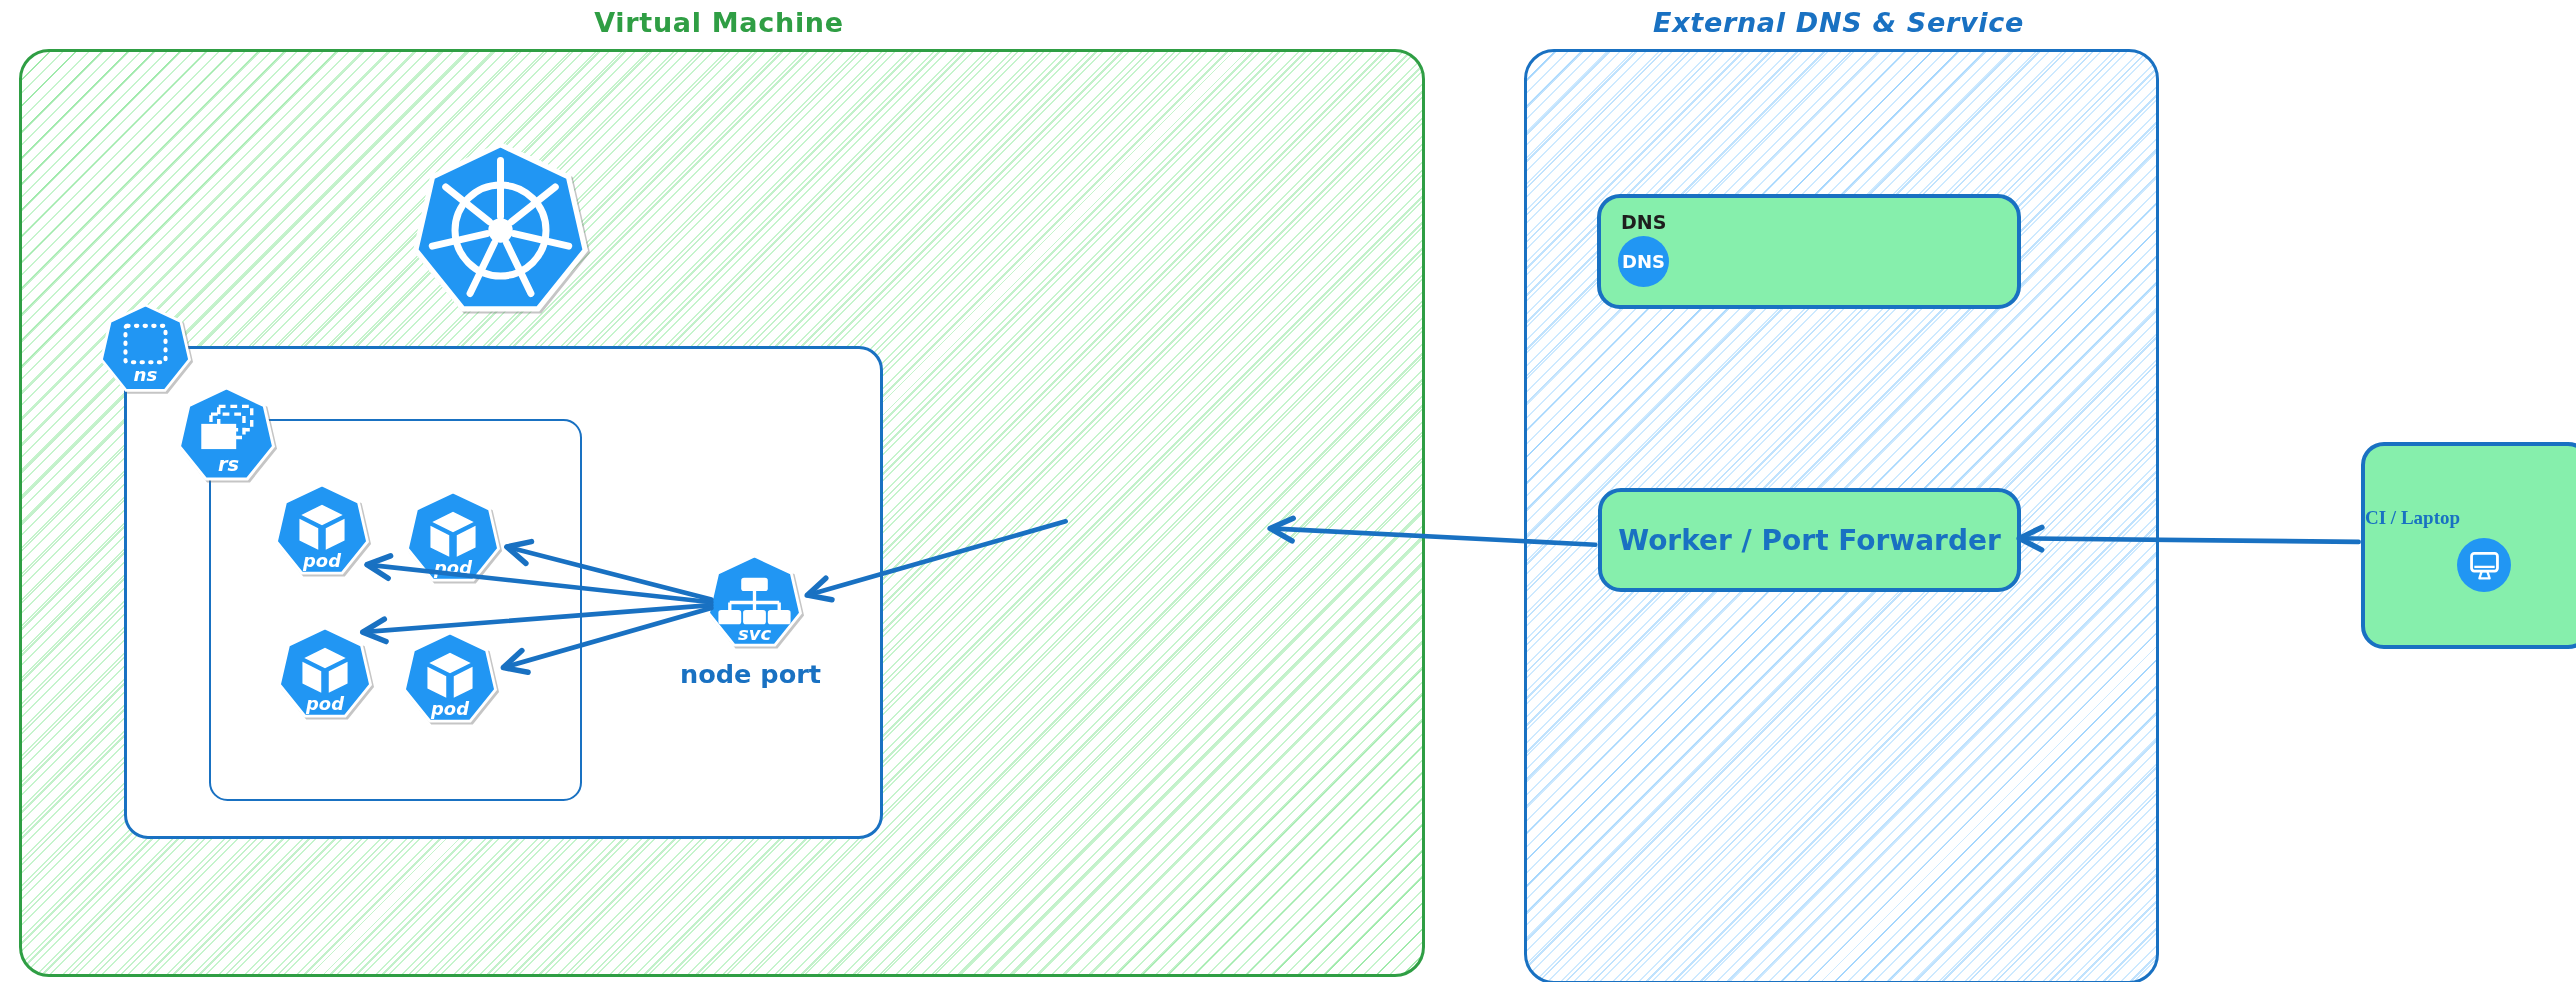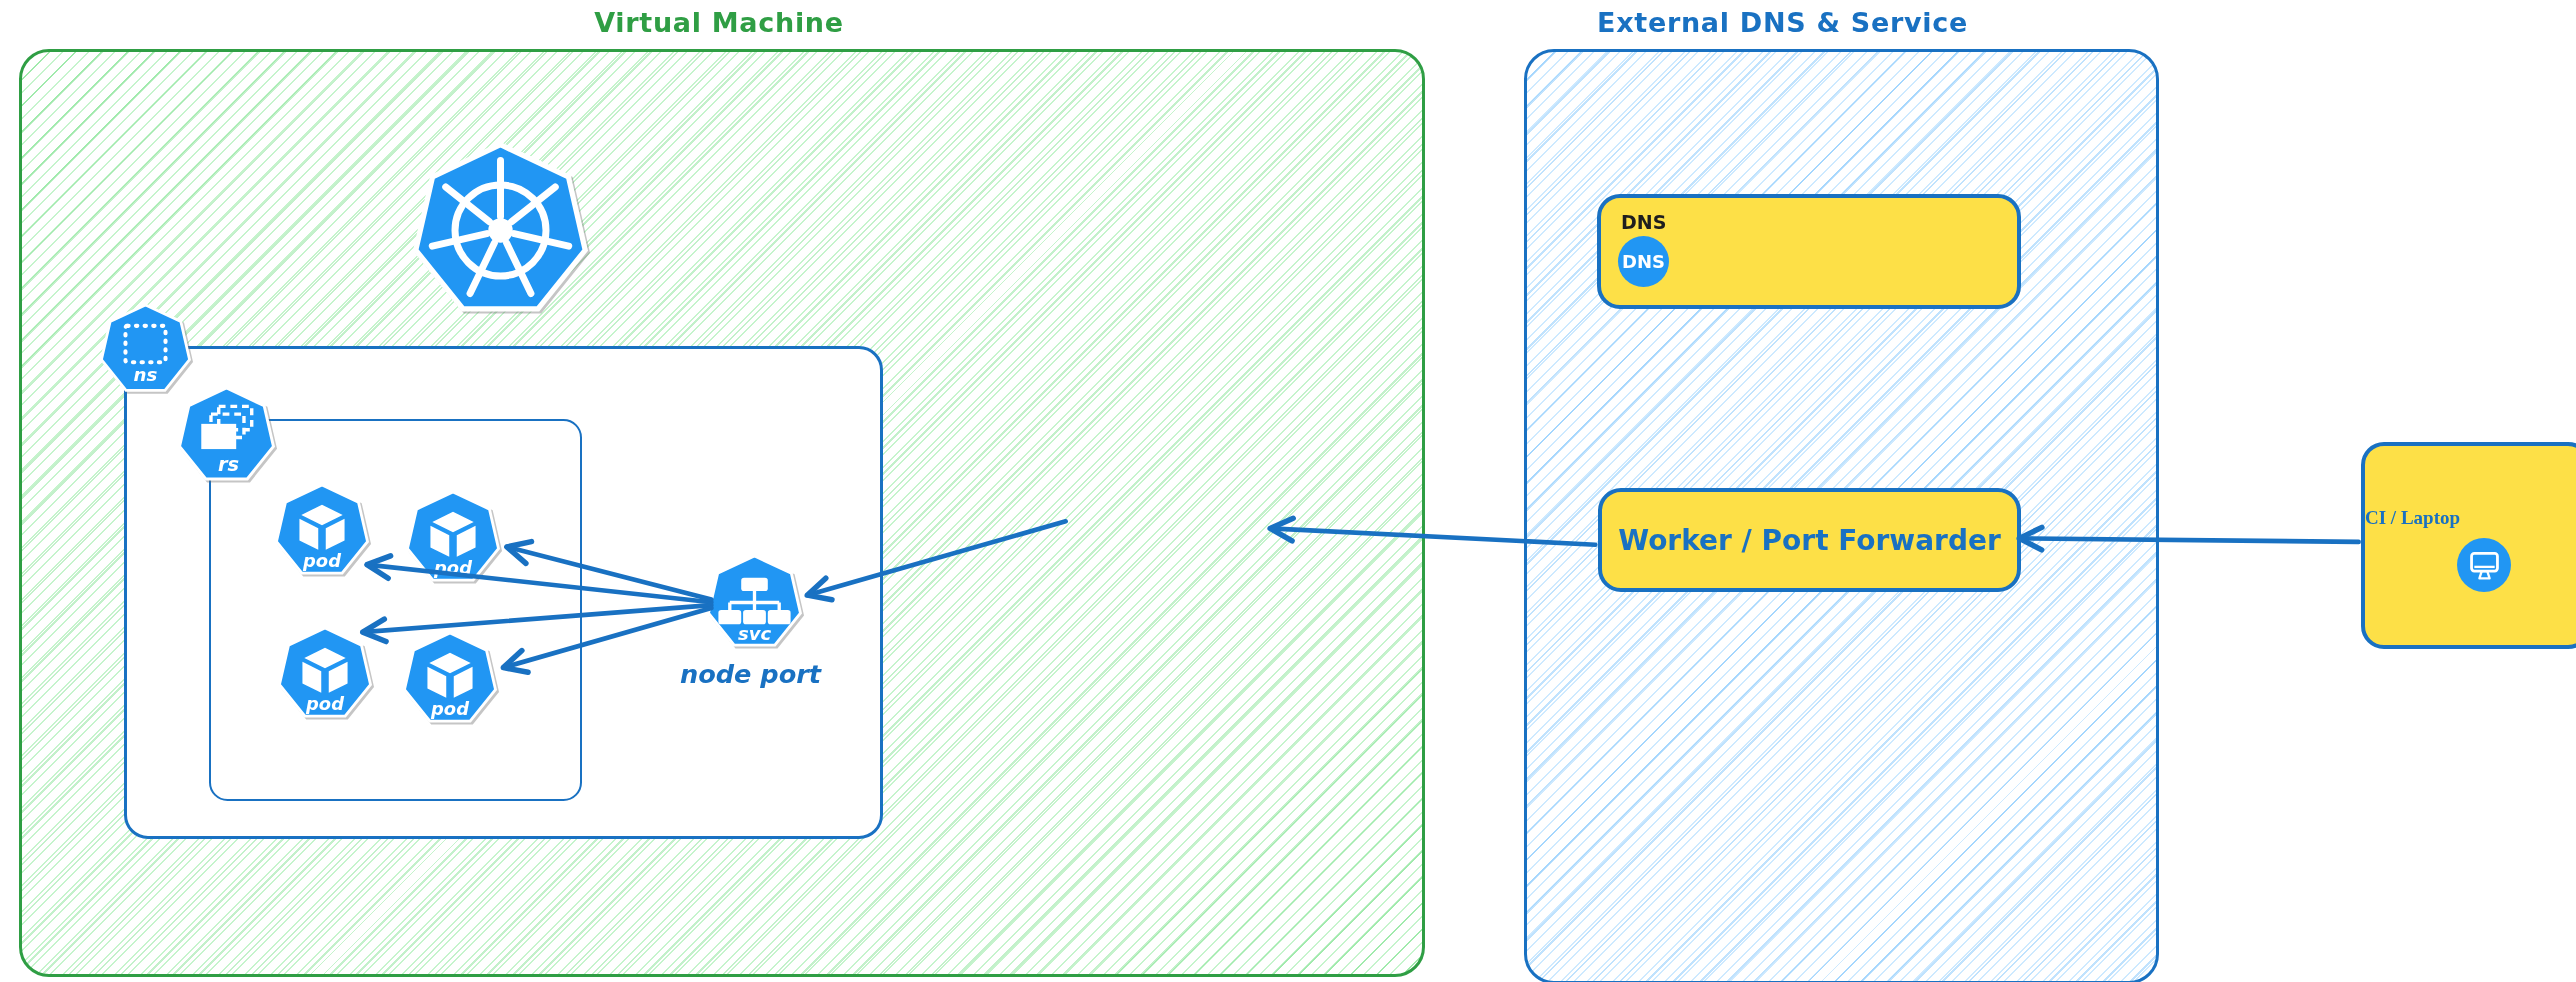--- a/index.html
+++ b/index.html
@@ -20,47 +20,47 @@
     left:1512px;top:49px;width:629px;height:929px;
     border:3.6px solid #1971c2;border-radius:30px;
     background:
       repeating-linear-gradient(135deg, rgba(116,192,252,.45) 0 1.8px, transparent 1.8px 19px),
       repeating-linear-gradient(135deg, rgba(165,216,255,.55) 0 1.4px,  transparent 1.4px 9.2px);
     background-color:#fff;
   }
   .section-title{top:4.3px;height:37px;display:flex;align-items:center;justify-content:center;
     font-size:27px;font-weight:bold;letter-spacing:0.7px;}
   .vm-title{left:7px;width:1400px;color:#2f9e44;}
-  .ext-title{left:1456px;width:629px;color:#1971c2;}
+  .ext-title{left:1512px;width:629px;color:#1971c2;font-style:italic;}
 
   
   .ns-box{left:112px;top:346px;width:753px;height:487px;background:#fff;
     border:3.6px solid #1971c2;border-radius:24px;}
   .rs-box{left:197px;top:419px;width:369px;height:378px;background:#fff;
     border:2.8px solid #1971c2;border-radius:18.5px;}
   .rp-box{left:1056px;top:479px;width:196px;height:89px;background:#fff;
     border:3.6px solid #2f9e44;border-radius:20px;
     display:flex;align-items:center;justify-content:center;
     color:#2f9e44;font-size:24px;font-weight:bold;}
-  .card{background:#fde047;border:4.3px solid #1971c2;border-radius:23px;}
+  .card{background:#86efac;border:4.3px solid #1971c2;border-radius:23px;}
   .dns-card{left:1585px;top:194px;width:416px;height:107px;}
   .dns-heading{left:20px;top:12.8px;font-size:19px;font-weight:bold;color:#1e1e1e;}
   .dns-badge{left:17px;top:38px;width:51px;height:51px;border-radius:50%;background:#2196f3;
     display:flex;align-items:center;justify-content:center;color:#fff;font-size:18px;font-weight:bold;}
   .dns-record{left:85px;top:0;width:284px;height:100%;display:flex;align-items:center;justify-content:center;
     color:#1971c2;font-size:25px;font-weight:bold;}
   .worker-card{left:1586px;top:488px;width:415px;height:96px;
     display:flex;align-items:center;justify-content:center;color:#1971c2;font-size:28px;font-weight:bold;}
   .ci-card{left:2349px;top:442px;width:222px;height:199px;}
   .ci-label{left:0;top:61px;width:100%;text-align:left;color:#1971c2;font-size:19px;font-weight:bold;font-family:Liberation Serif, serif;}
   .ci-badge{left:92px;top:92px;width:54px;height:54px;border-radius:50%;background:#2196f3;
     display:flex;align-items:center;justify-content:center;}
 
   .node-port{left:632px;top:659px;width:213px;text-align:center;
-    color:#1971c2;font-size:25.6px;font-weight:bold;font-style:italic;}
+    color:#1971c2;font-size:25.6px;font-weight:bold;}
 
   
   .k8s-icon{filter:drop-shadow(2.1px 2.8px 0 rgba(110,110,110,.40));overflow:visible;}
   .hept{fill:#2196f3;stroke:#fff;stroke-width:3;}
   .wline{fill:none;stroke:#fff;stroke-width:4;stroke-linecap:round;}
   .wfill{fill:#fff;stroke:none;}
   .icon-label{fill:#fff;font-family:"DejaVu Sans",sans-serif;font-style:italic;font-weight:bold;}
 </style>
 </head>
 <body>

